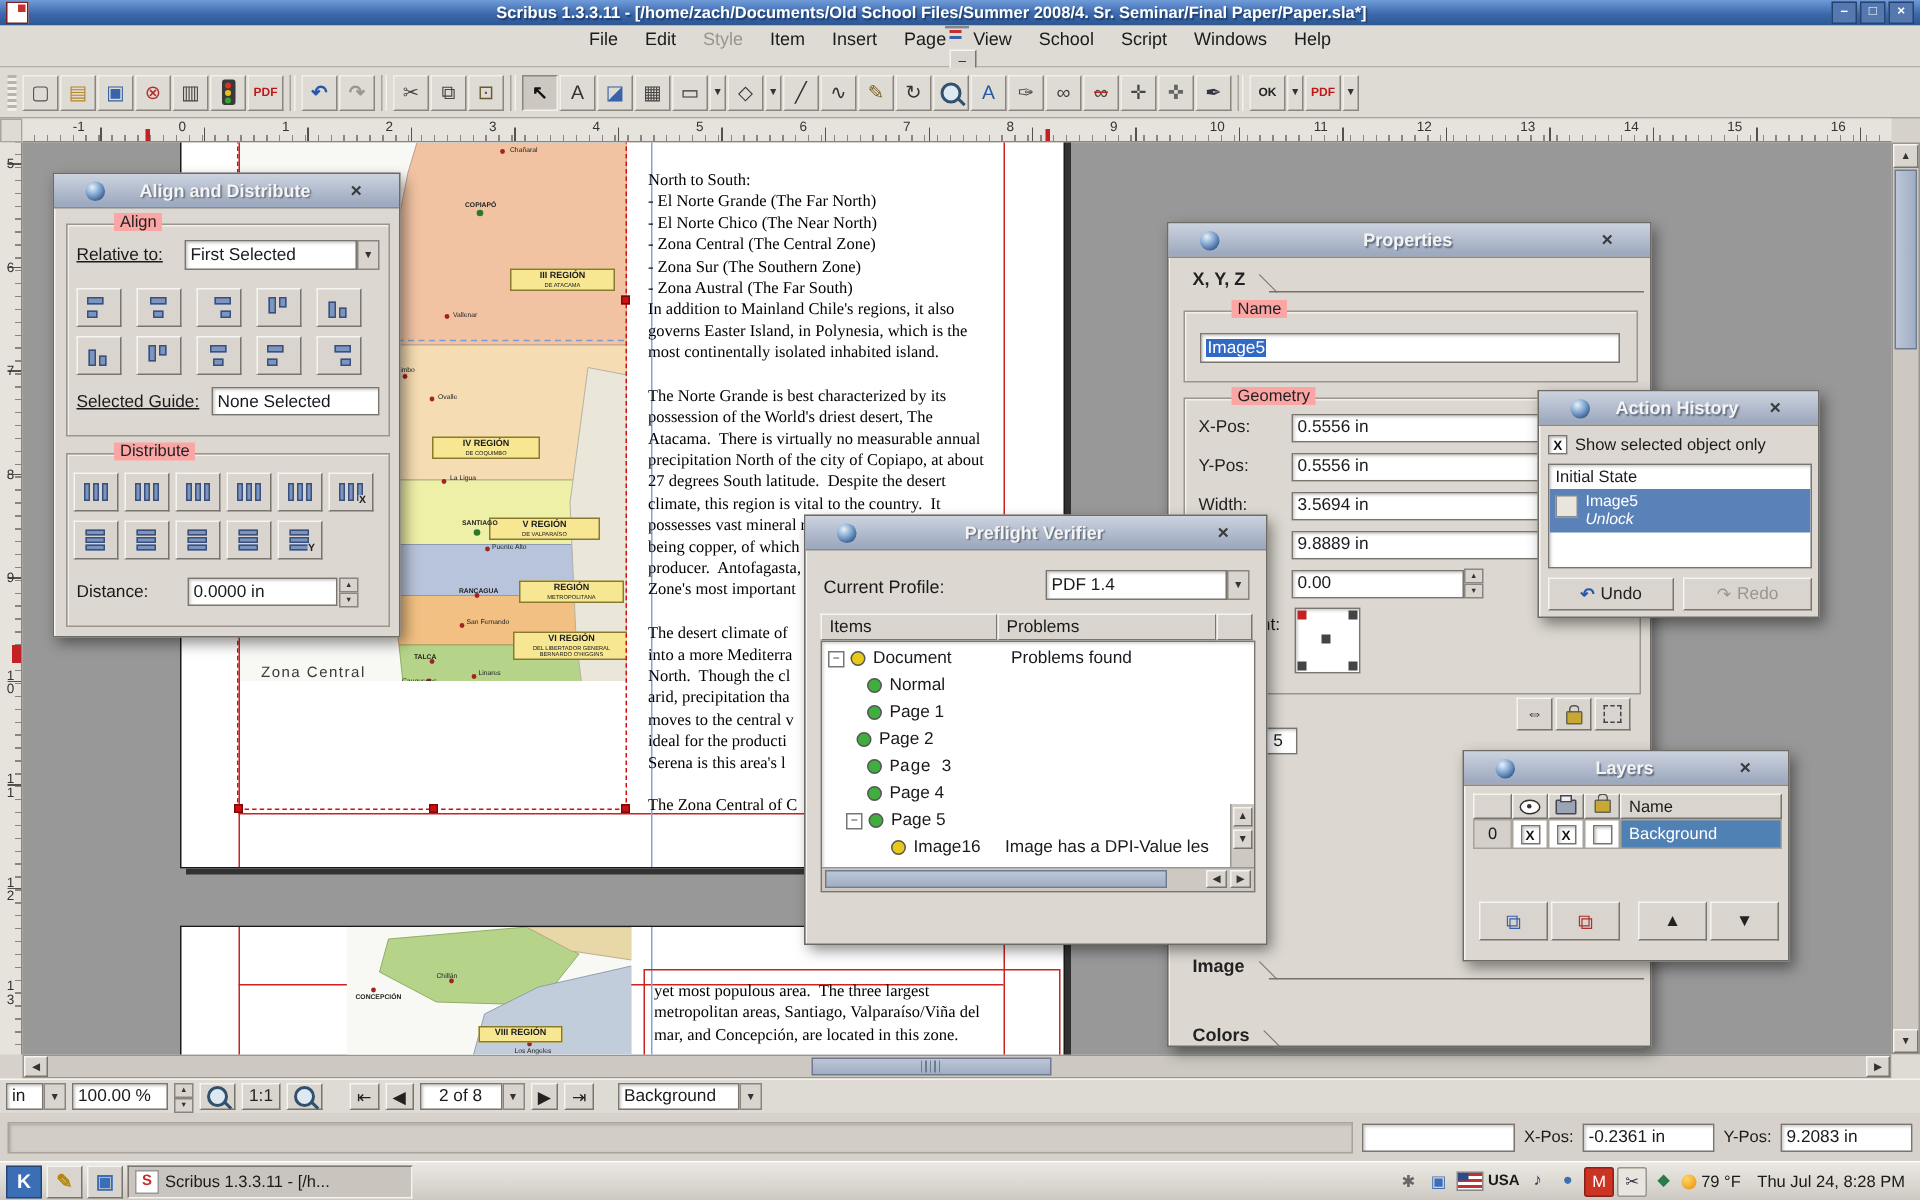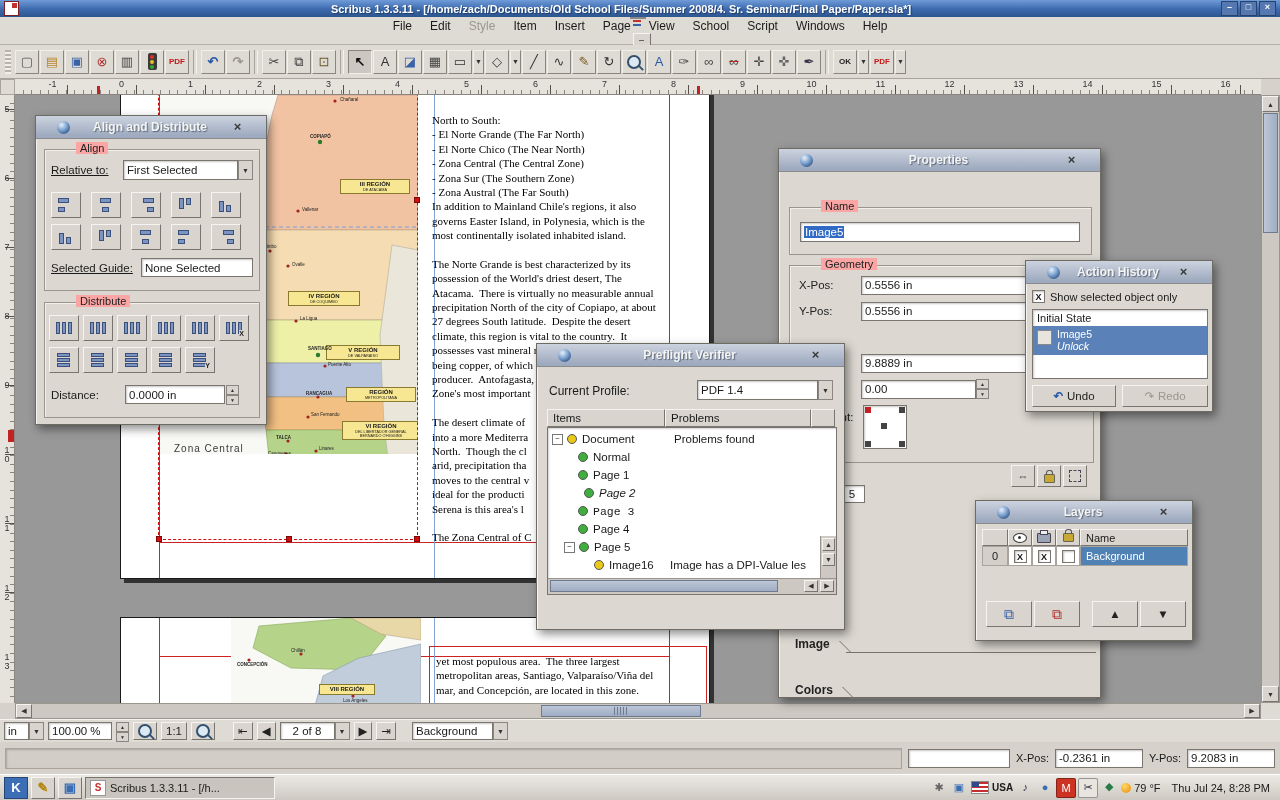--- a/index.html
+++ b/index.html
@@ -564,20 +564,25 @@
     <div class="sbbtn" style="right:0;top:0;width:16px;height:14px;">▶</div>
   </div>
   <div class="sbcorner"></div>
 
   <div class="dlg" style="left:778px;top:148px;width:323px;height:550px;z-index:20;">
     <div class="dlgtitle">
       <div class="ball"></div>
       <div class="t">Properties</div>
       <div class="dclose">×</div>
     </div>
+    <div class="ptab" style="left:6px;top:26px;width:311px;">
+      <span class="ptl">X, Y, Z</span>
+      <span class="pdg"></span>
+        <span class="prl"></span>
+    </div>
     <div class="grp" style="left:10px;top:58px;width:301px;height:46px;">
       <span class="leg">Name</span>
       <div class="field" style="position:absolute;left:10px;top:14px;width:280px;height:20px;">
         <span class="seltext">Image5</span>
       </div>
     </div>
     <div class="grp" style="left:10px;top:116px;width:303px;height:196px;">
       <span class="leg">Geometry</span>
     </div>
     <div class="prow" style="top:126px;">
@@ -587,20 +592,30 @@
         </div>
       <div class="spn">
           <b>▲</b>
           <b>▼</b>
         </div>
     </div>
     <div class="prow" style="top:152px;">
       <span class="plab">Y-Pos:</span>
       <div class="field pfield">
           <span>0.5556 in</span>
+        </div>
+      <div class="spn">
+          <b>▲</b>
+          <b>▼</b>
+        </div>
+    </div>
+    <div class="prow" style="top:178px;">
+      <span class="plab">Width:</span>
+      <div class="field pfield">
+          <span>3.5694 in</span>
         </div>
       <div class="spn">
           <b>▲</b>
           <b>▼</b>
         </div>
     </div>
     <div class="prow" style="top:204px;">
       <span class="plab">Height:</span>
       <div class="field pfield">
           <span>9.8889 in</span>
@@ -852,21 +867,21 @@
         <span class="pfprob">Problems found</span>
       </div>
       <div class="pfr" style="left:30px;top:20px;">
         <span class="bullet ok"></span>
         <span>Normal</span>
       </div>
       <div class="pfr" style="left:30px;top:38px;">
         <span class="bullet ok"></span>
         <span>Page 1</span>
       </div>
-      <div class="pfr" style="left:36px;top:56px;font-style:italic;">
+      <div class="pfr" style="left:23px;top:56px;">
         <span class="bullet ok"></span>
         <span>Page 2</span>
       </div>
       <div class="pfr" style="left:30px;top:74px;font-family:Liberation Mono, monospace;">
         <span class="bullet ok"></span>
         <span>Page 3</span>
       </div>
       <div class="pfr" style="left:30px;top:92px;">
         <span class="bullet ok"></span>
         <span>Page 4</span>

